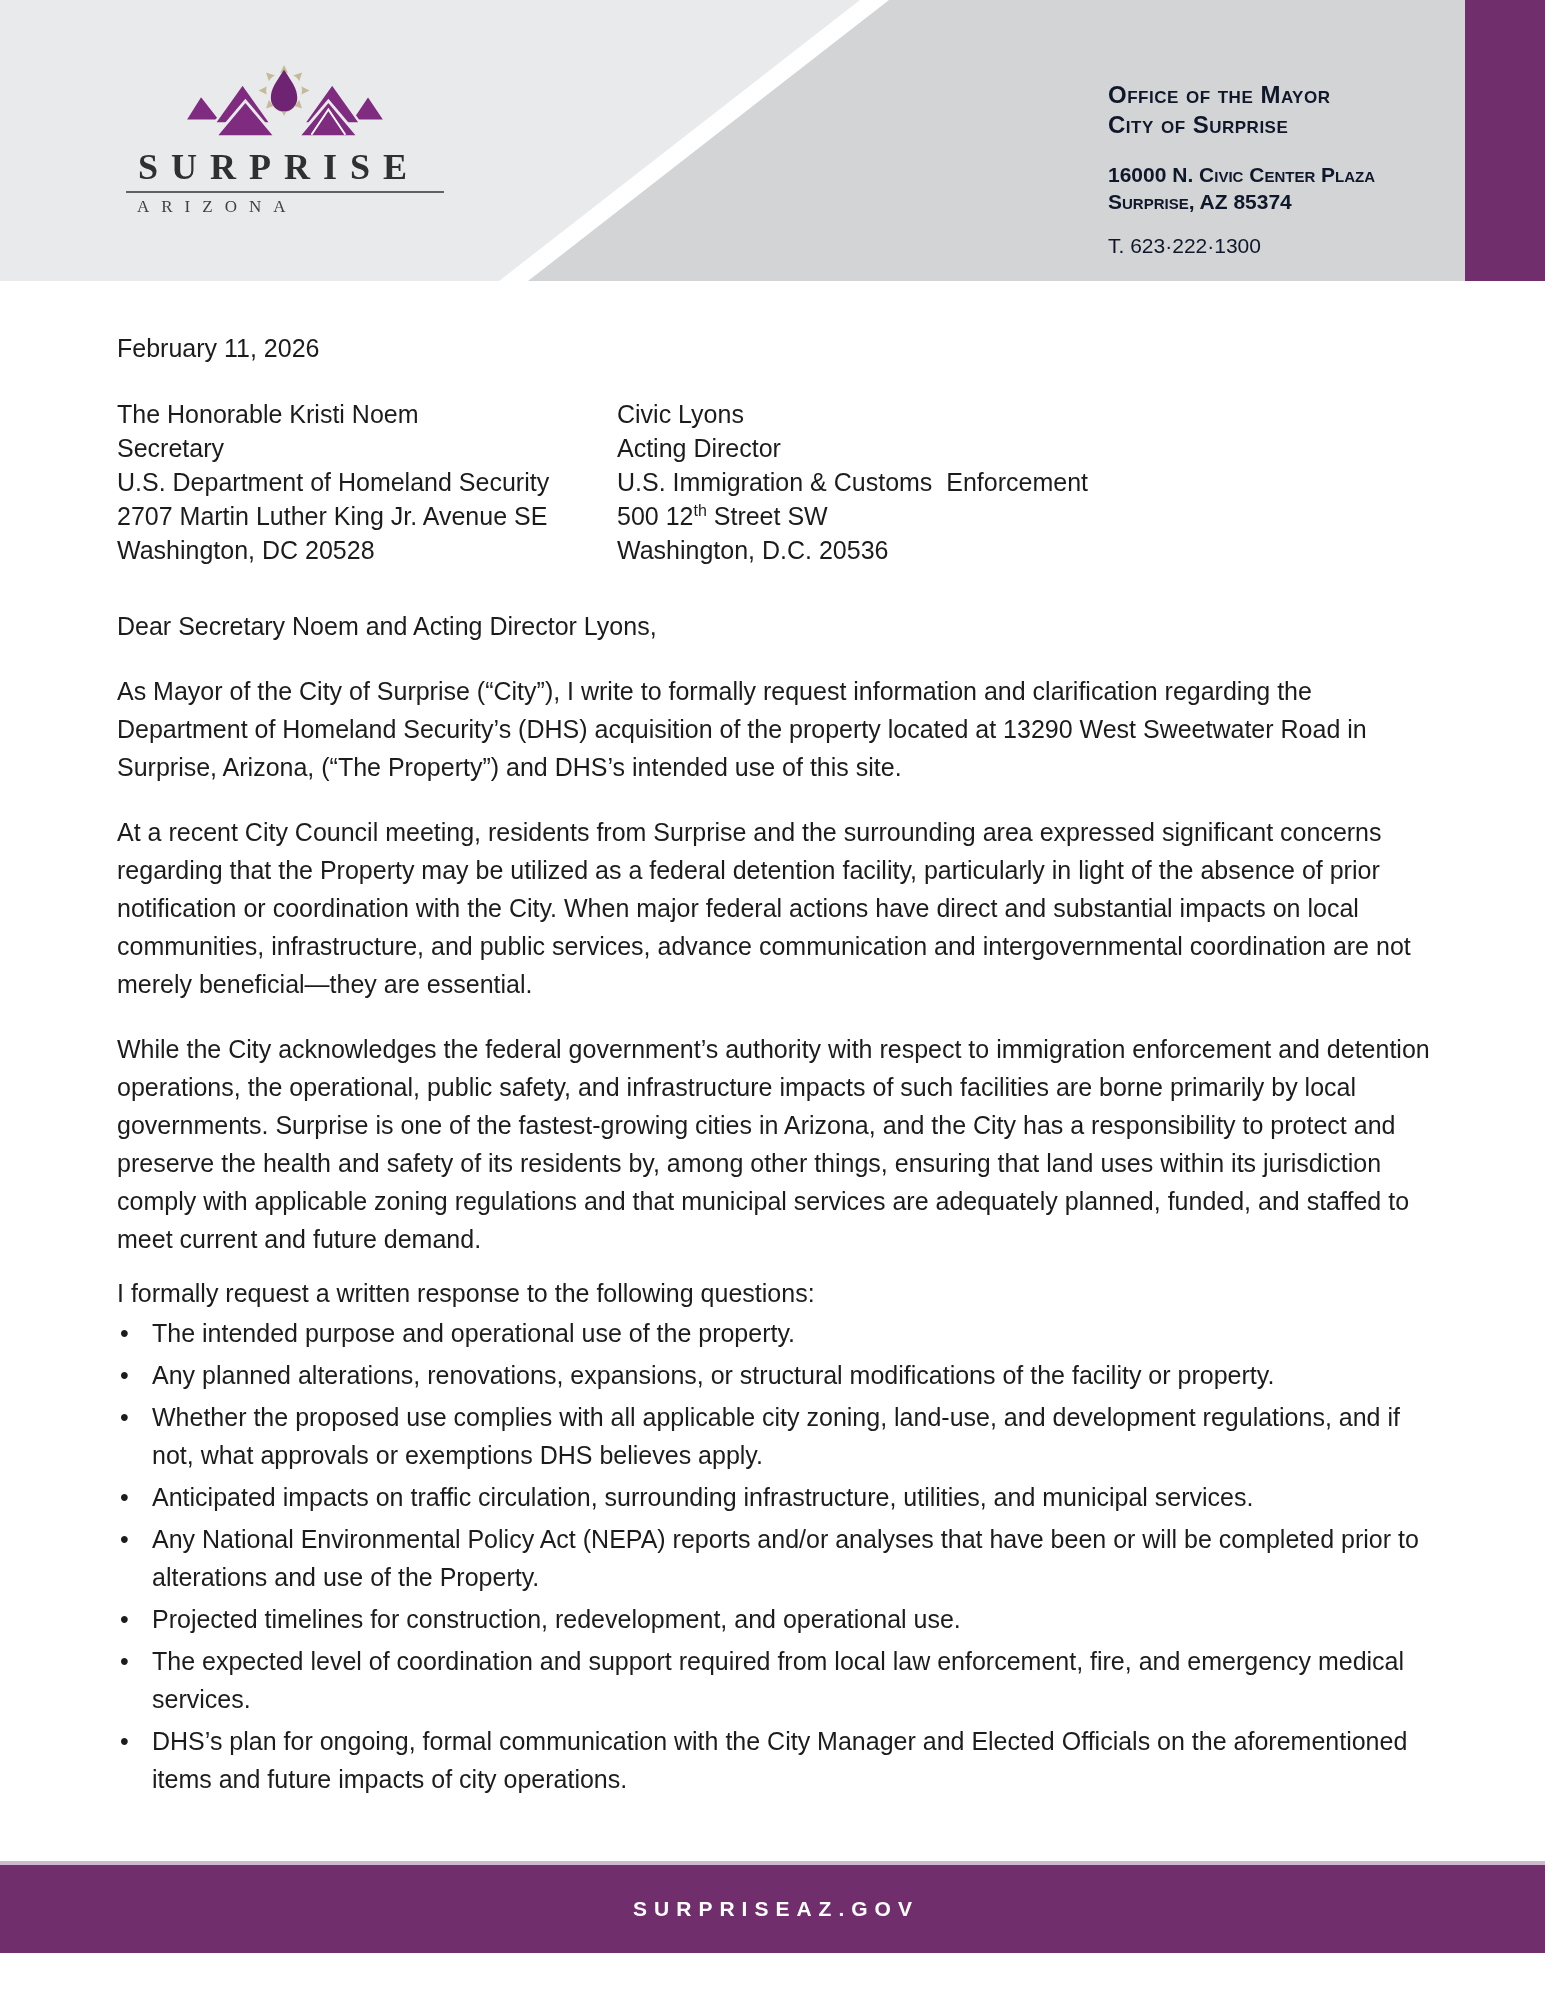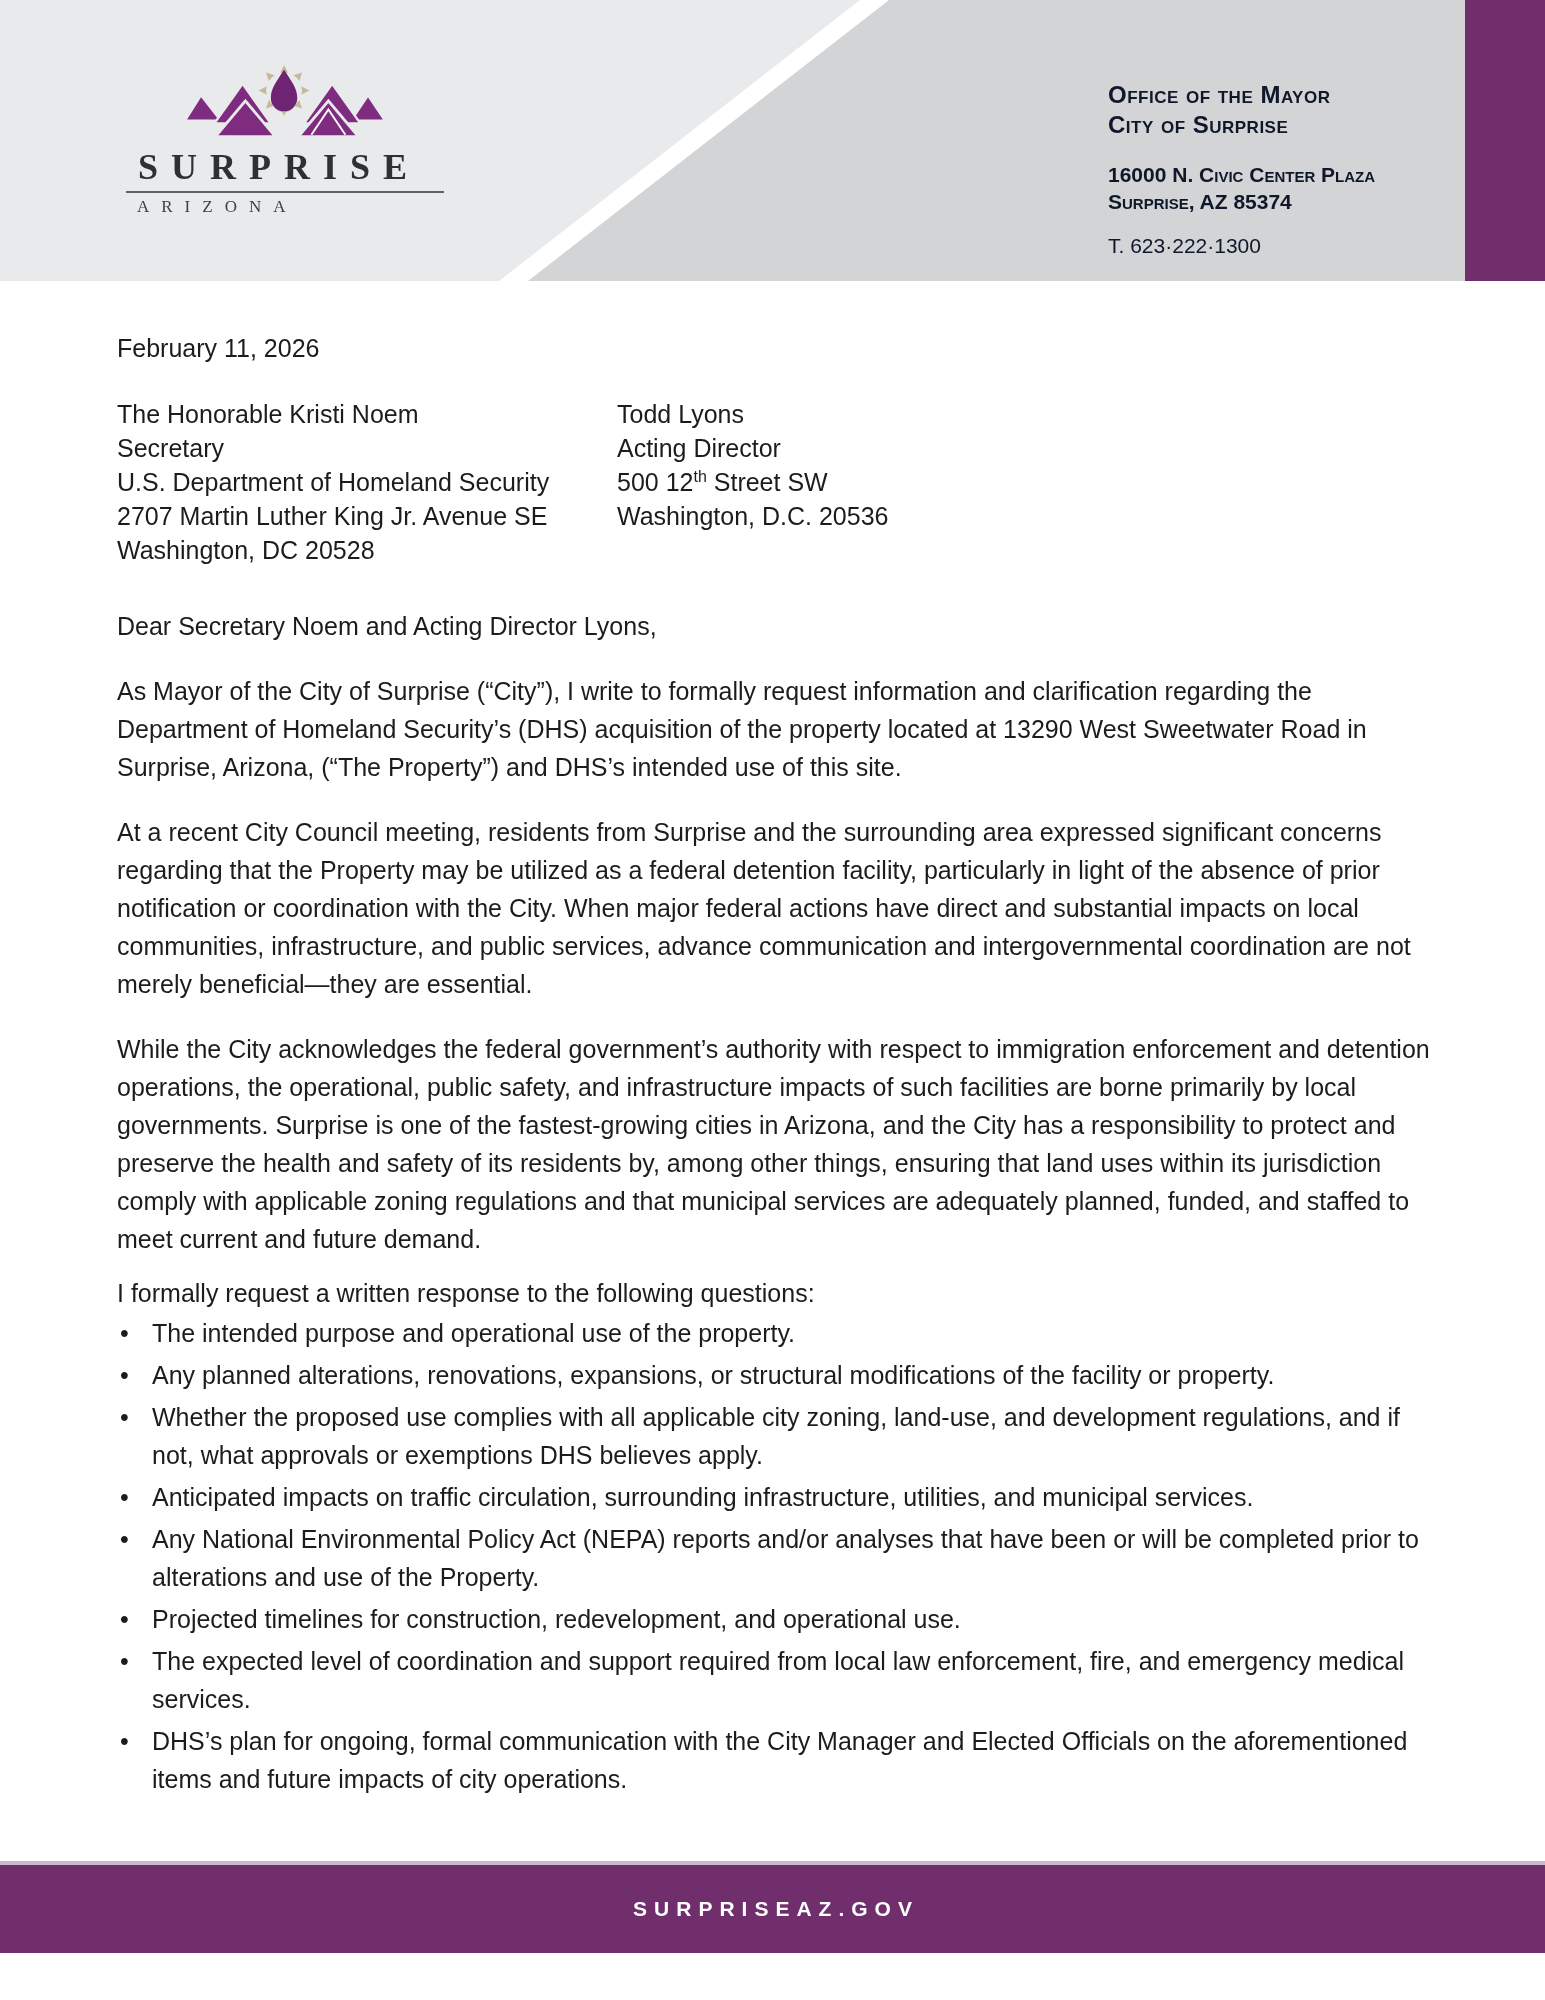--- a/index.html
+++ b/index.html
@@ -177,22 +177,23 @@
 
     <div class="addresses">
       <div class="addr-col-left">
         <div class="addr-line">The Honorable Kristi Noem</div>
         <div class="addr-line">Secretary</div>
         <div class="addr-line">U.S. Department of Homeland Security</div>
         <div class="addr-line">2707 Martin Luther King Jr. Avenue SE</div>
         <div class="addr-line">Washington, DC 20528</div>
       </div>
       <div class="addr-col-right">
-        <div class="addr-line">Todd Lyons</div>
+        <div class="addr-line">Civic Lyons</div>
         <div class="addr-line">Acting Director</div>
+        <div class="addr-line">U.S. Immigration &amp; Customs  Enforcement</div>
         <div class="addr-line"><span>500 12</span><sup class="ord">th</sup><span> Street SW</span></div>
         <div class="addr-line">Washington, D.C. 20536</div>
       </div>
     </div>
 
     <p class="salutation">Dear Secretary Noem and Acting Director Lyons,</p>
 
     <p class="para">As Mayor of the City of Surprise (“City”), I write to formally request information and clarification regarding the Department of Homeland Security’s (DHS) acquisition of the property located at 13290 West Sweetwater Road in Surprise, Arizona, (“The Property”) and DHS’s intended use of this site.</p>
     <p class="para">At a recent City Council meeting, residents from Surprise and the surrounding area expressed significant concerns regarding that the Property may be utilized as a federal detention facility, particularly in light of the absence of prior notification or coordination with the City. When major federal actions have direct and substantial impacts on local communities, infrastructure, and public services, advance communication and intergovernmental coordination are not merely beneficial—they are essential.</p>
     <p class="para">While the City acknowledges the federal government’s authority with respect to immigration enforcement and detention operations, the operational, public safety, and infrastructure impacts of such facilities are borne primarily by local governments. Surprise is one of the fastest-growing cities in Arizona, and the City has a responsibility to protect and preserve the health and safety of its residents by, among other things, ensuring that land uses within its jurisdiction comply with applicable zoning regulations and that municipal services are adequately planned, funded, and staffed to meet current and future demand.</p>

